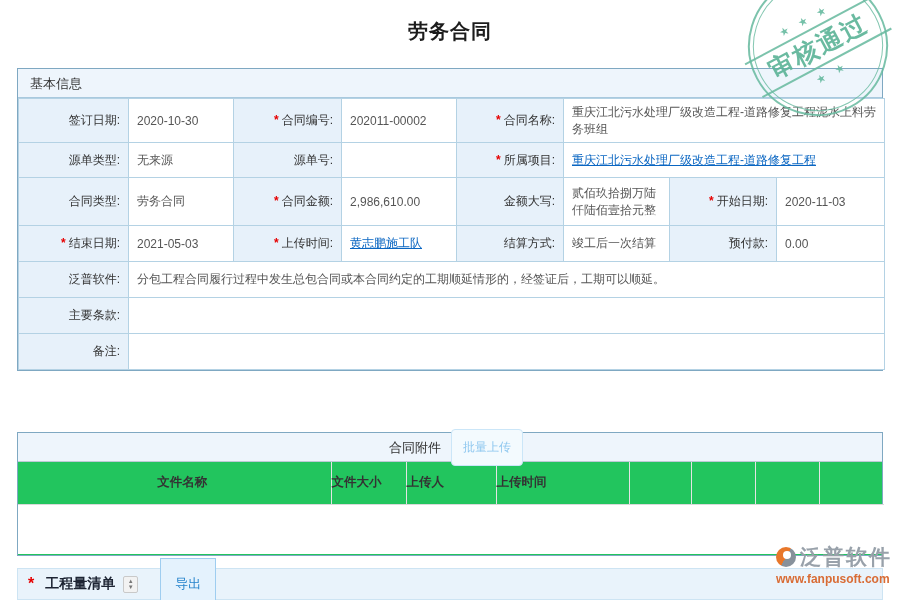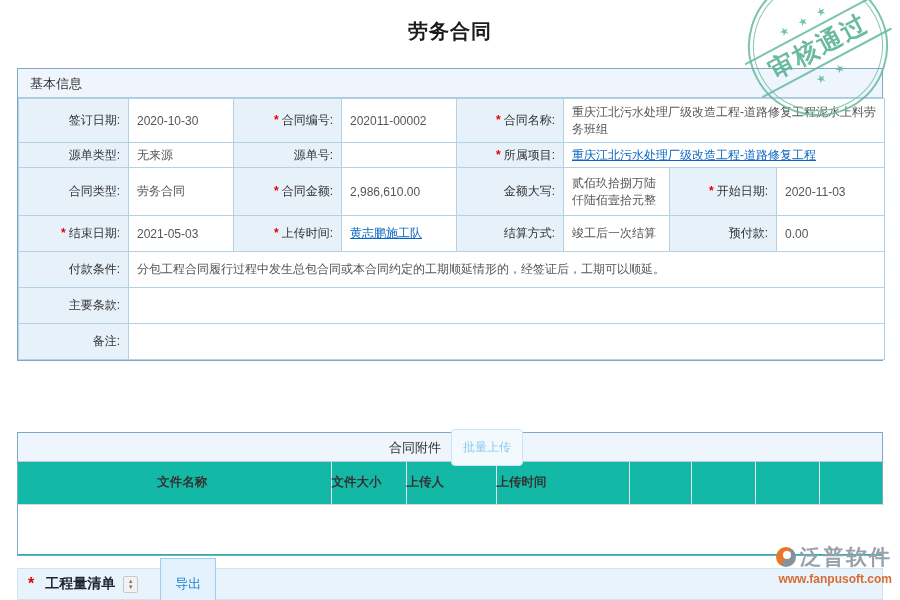--- a/index.html
+++ b/index.html
@@ -14,21 +14,21 @@
     transform:rotate(-28deg); z-index:15; pointer-events:none;
     display:flex; flex-direction:column; align-items:center; justify-content:center; }
   .stamp::before { content:""; position:absolute; inset:3px;
     border:1px solid rgba(101,185,158,.8); border-radius:50%; }
   .stamp-stars { color:rgba(101,185,158,.9); font-size:11px; letter-spacing:4px; line-height:14px; }
   .stamp-band { width:108%; text-align:center; margin:3px 0; padding:1px 0;
     border-top:2px solid rgba(101,185,158,.85); border-bottom:2px solid rgba(101,185,158,.85);
     font-size:25px; font-weight:bold; color:rgba(90,178,150,.9); letter-spacing:2px; white-space:nowrap; }
 
   
-  .panel { position:absolute; left:17px; width:866px; border:1px solid #7fa8c2; background:#14b8a6; }
+  .panel { position:absolute; left:17px; width:866px; border:1px solid #7fa8c2; background:#22c55e; }
   .panel-basic { top:68px; }
   .panel-attach { top:432px; height:124px; }
   .sec-hd { height:29px; line-height:29px; background:#eef5fc; padding-left:12px;
     font-size:13px; color:#333; border-bottom:1px solid #a9c9de;
     display:flex; align-items:center; gap:10px; }
 
   
   .info-table { width:100%; border-collapse:collapse; table-layout:fixed; }
   .info-table td { border:1px solid #b4d2e4; font-size:12px; padding:3px 8px;
     vertical-align:middle; word-break:break-all; }
@@ -53,21 +53,21 @@
     padding-left:10px; gap:8px; }
   .boq-label { font-size:14px; font-weight:bold; color:#1d2433; }
   .sorter { display:inline-flex; flex-direction:column; align-items:center; justify-content:center;
     width:15px; height:17px; background:#f2f2f2; border:1px solid #c9c9c9; border-radius:2px;
     cursor:pointer; line-height:6px; }
   .sorter span { font-size:6px; color:#777; }
   .btn-export { margin-left:14px; padding:16px 14px; background:#e4f2fd;
     border:1px solid #9ecdf0; border-radius:0; color:#2583cc; font-size:13px; cursor:pointer;text-align:right; }
 
   
-  .brand { position:absolute; right:8px; top:543px; z-index:20; text-align:right; }
+  .brand { position:absolute; right:8px; top:543px; z-index:20; text-align:left; }
   .brand-row { display:flex; align-items:center; justify-content:flex-end; gap:4px; }
   .logo-icon { width:20px; height:20px; border-radius:50%;
     background:conic-gradient(from 210deg,#e8772a 0 50%,#87919b 50% 100%); position:relative; }
   .logo-icon::after { content:""; position:absolute; width:8px; height:8px; background:#fff;
     border-radius:50%; top:4px; left:7px; }
   .logo-text { font-size:21px; font-weight:bold; color:#98a1aa; letter-spacing:2px; }
   .brand-url { font-size:12px; font-weight:bold; color:#d96c35; margin-top:1px; }
 </style>
 </head>
 <body>
@@ -97,21 +97,21 @@
     </colgroup>
     <tbody>
         <tr style="height:44px">
       <td class="lbl"><span>签订日期:</span></td>
       <td class="val">2020-10-30</td>
       <td class="lbl"><span class="req">*</span><span>合同编号:</span></td>
       <td class="val">202011-00002</td>
       <td class="lbl"><span class="req">*</span><span>合同名称:</span></td>
       <td class="val" colspan="3">重庆江北污水处理厂级改造工程-道路修复工程泥水上料劳务班组</td>
     </tr>
-    <tr style="height:25px">
+    <tr style="height:35px">
       <td class="lbl"><span>源单类型:</span></td>
       <td class="val">无来源</td>
       <td class="lbl"><span>源单号:</span></td>
       <td class="val"></td>
       <td class="lbl"><span class="req">*</span><span>所属项目:</span></td>
       <td class="val" colspan="3"><a class="link">重庆江北污水处理厂级改造工程-道路修复工程</a></td>
     </tr>
     <tr style="height:48px">
       <td class="lbl"><span>合同类型:</span></td>
       <td class="val">劳务合同</td>
@@ -126,21 +126,21 @@
       <td class="lbl"><span class="req">*</span><span>结束日期:</span></td>
       <td class="val">2021-05-03</td>
       <td class="lbl"><span class="req">*</span><span>上传时间:</span></td>
       <td class="val"><a class="link">黄志鹏施工队</a></td>
       <td class="lbl"><span>结算方式:</span></td>
       <td class="val">竣工后一次结算</td>
       <td class="lbl"><span>预付款:</span></td>
       <td class="val">0.00</td>
     </tr>
     <tr style="height:36px">
-      <td class="lbl"><span>付款条件:</span></td>
+      <td class="lbl"><span>泛普软件:</span></td>
       <td class="val" colspan="7">分包工程合同履行过程中发生总包合同或本合同约定的工期顺延情形的，经签证后，工期可以顺延。</td>
     </tr>
     <tr style="height:36px">
       <td class="lbl"><span>主要条款:</span></td>
       <td class="val" colspan="7"></td>
     </tr>
     <tr style="height:36px">
       <td class="lbl"><span>备注:</span></td>
       <td class="val" colspan="7"></td>
     </tr>

